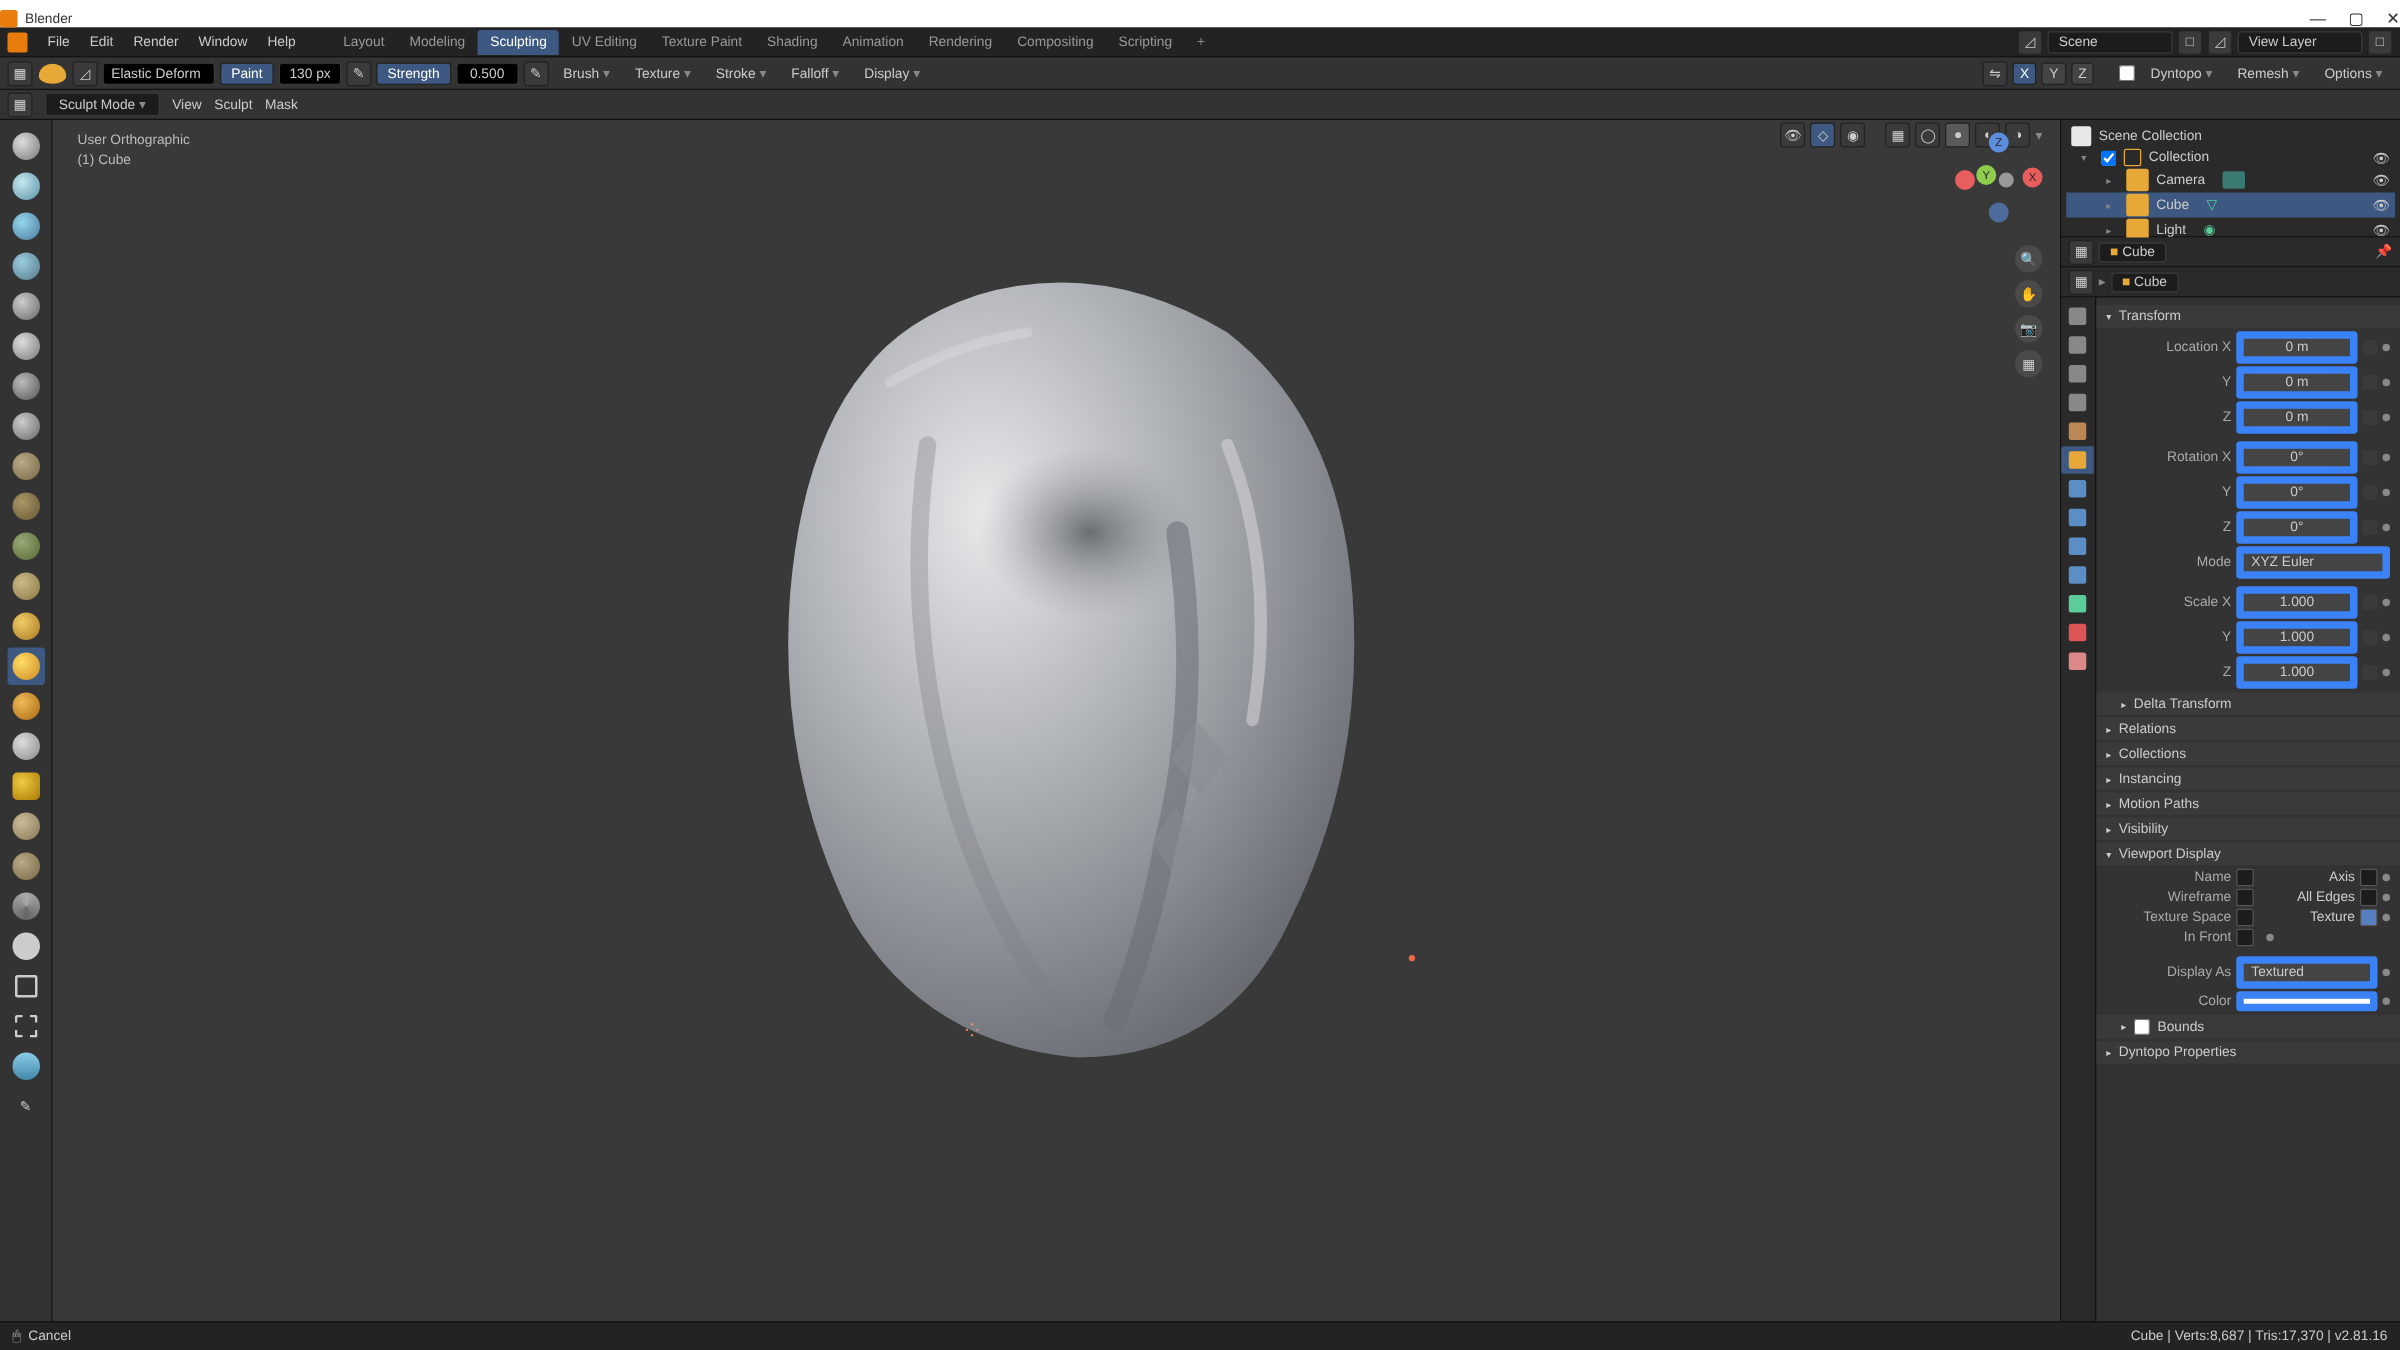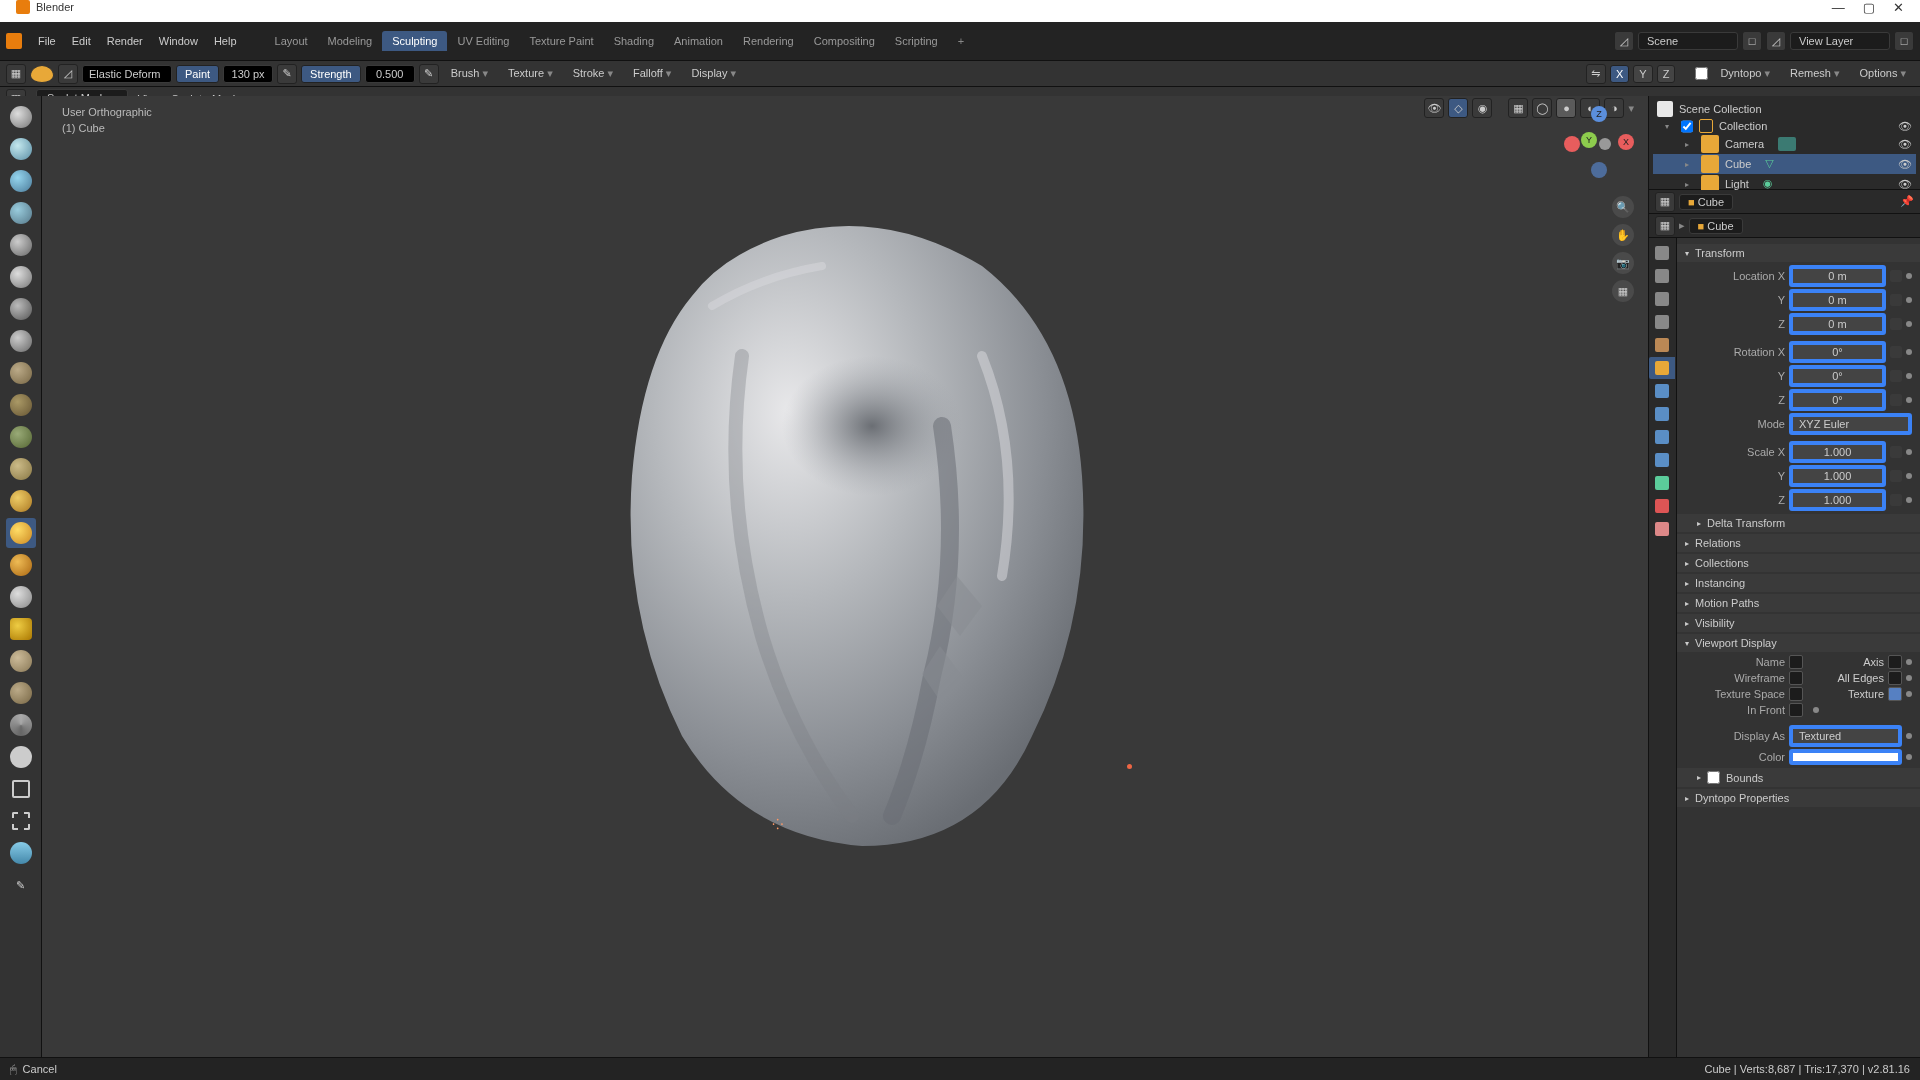--- a/index.html
+++ b/index.html
@@ -1,23 +1,23 @@
 <!DOCTYPE html>
 <html><head>
 <meta charset="utf-8">
 <style>
 *{margin:0;padding:0;box-sizing:border-box;font-family:sans-serif;font-size:11px;color:#ccc;user-select:none}
 body{background:#232323;width:1920px;height:1080px;overflow:hidden;position:relative}
-.titlebar{height:22px;background:#fff;display:flex;align-items:flex-start;padding:0 16px;justify-content:space-between}
+.titlebar{height:22px;background:#fff;display:flex;align-items:flex-end;padding:0 0;justify-content:space-between}
 .titlebar .left{display:flex;align-items:center;gap:6px}
 .titlebar .left span{color:#333}
 .titlebar .icon{width:14px;height:14px;background:#e87d0d;border-radius:2px}
 .titlebar .winbtns{display:flex;gap:18px}
 .titlebar .winbtns span{color:#333;font-size:13px}
-.menubar{height:39px;background:#232323;display:flex;align-items:center;padding:0 6px;border-bottom:1px solid #111}
+.menubar{height:24px;background:#232323;display:flex;align-items:center;padding:0 6px;border-bottom:1px solid #111}
 .menubar .logo{width:16px;height:16px;background:#e87d0d;border-radius:2px;margin-right:8px}
 .menubar .menu{padding:0 8px;color:#ccc;cursor:pointer}
 .menubar .tabs{display:flex;margin-left:20px}
 .menubar .tab{padding:4px 10px;color:#999;cursor:pointer;border-radius:3px 3px 0 0}
 .menubar .tab.active{background:#3d5982;color:#fff}
 .menubar .right{margin-left:auto;display:flex;align-items:center;gap:4px}
 .menubar .right .field{background:#1c1c1c;border:1px solid #3a3a3a;border-radius:3px;padding:2px 8px;min-width:100px;color:#ccc}
 .iconbtn{width:20px;height:20px;background:#3a3a3a;border:1px solid #222;border-radius:3px;display:inline-flex;align-items:center;justify-content:center;cursor:pointer}
 .toolbar{height:26px;background:#333;display:flex;align-items:center;padding:0 6px;gap:4px;border-bottom:1px solid #111}
 .tool-btn{padding:2px 8px;background:#444;border:1px solid #222;border-radius:3px;cursor:pointer}
@@ -55,21 +55,21 @@
 .crumb .box{background:#1c1c1c;border:1px solid #3a3a3a;border-radius:3px;padding:1px 8px}
 .props-tabs{width:28px;background:#2a2a2a;display:flex;flex-direction:column;gap:1px;padding-top:4px;border-right:1px solid #111}
 .ptab{width:26px;height:22px;display:flex;align-items:center;justify-content:center;cursor:pointer;border-radius:2px 0 0 2px}
 .ptab.active{background:#3d5982}
 .ptab .i{width:14px;height:14px;border-radius:2px}
 .props-content{flex:1;padding:4px 8px;overflow-y:auto}
 .panel-header{background:#3a3a3a;padding:3px 8px;margin:2px -8px;cursor:pointer;display:flex;align-items:center;gap:6px}
 .panel-header .tri{font-size:8px;color:#ccc}
 .prop-row{display:flex;align-items:center;padding:1px 0;gap:4px}
 .prop-label{width:100px;text-align:right;color:#aaa}
-.prop-val{flex:1;background:#444;border:4px solid #3b82f6;border-radius:3px;padding:1px 6px;text-align:center}
+.prop-val{flex:1;background:#444;border:6px solid #3b82f6;border-radius:3px;padding:1px 6px;text-align:center}
 .prop-dot{width:6px;height:6px;border-radius:50%;background:#888}
 .prop-anim{width:12px;height:12px;background:#3a3a3a;border-radius:2px}
 .check{width:14px;height:14px;background:#1c1c1c;border:1px solid #555;border-radius:2px}
 .check.on{background:#5680c2}
 .bottom-status{position:absolute;bottom:0;left:0;right:0;height:23px;background:#232323;display:flex;align-items:center;padding:0 10px;font-size:10px;border-top:1px solid #111}
 .bottom-status .right{margin-left:auto}
 svg{display:block}
 </style>
 </head>
 <body>

